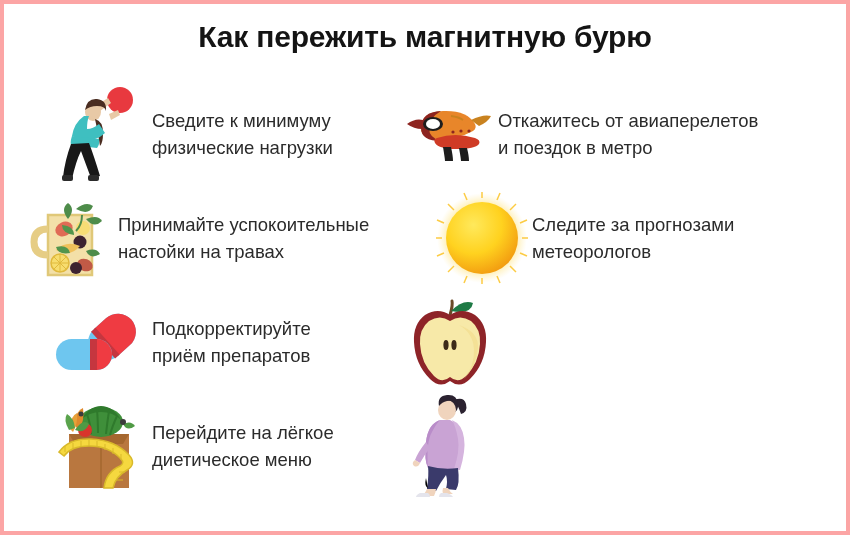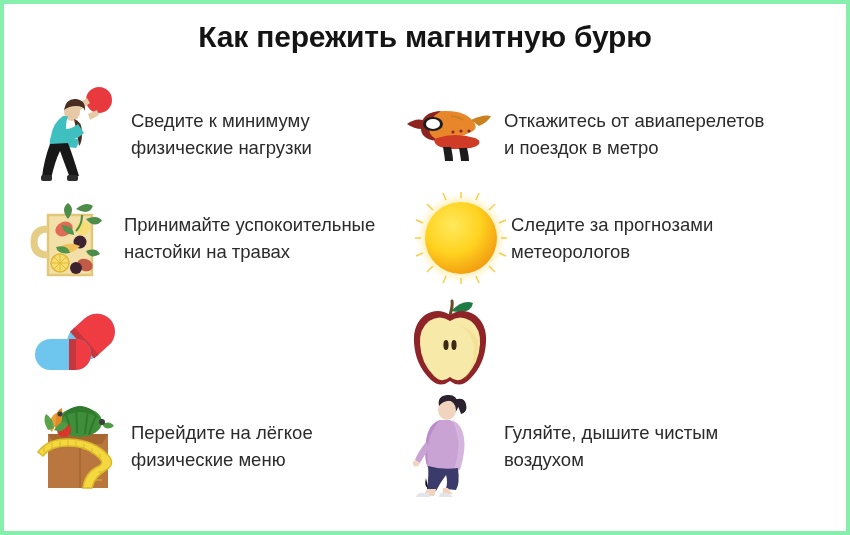--- a/index.html
+++ b/index.html
@@ -5,21 +5,21 @@
   html, body {
     margin: 0;
     padding: 0;
     background: #ffffff;
   }
   #infographic {
     position: relative;
     width: 850px;
     height: 535px;
     box-sizing: border-box;
-    background: #86efac;
+    background: #fca5a5;
     padding: 4px;
     font-family: "Liberation Sans", "DejaVu Sans", sans-serif;
     overflow: hidden;
   }
   .canvas {
     position: relative;
     width: 100%;
     height: 100%;
     background: #ffffff;
     box-sizing: border-box;
@@ -42,41 +42,41 @@
     width: 100%;
     height: 440px;
     display: grid;
     grid-template-columns: 380px 1fr;
     grid-template-rows: repeat(4, 104px);
     column-gap: 0px;
   }
   .tip {
     display: flex;
     align-items: center;
-    padding-left: 31px;
+    padding-left: 52px;
     box-sizing: border-box;
   }
   .tip.right { padding-left: 20px; }
   .icon-wrap {
     width: 92px;
     min-width: 92px;
     height: 96px;
     position: relative;
     display: flex;
     align-items: center;
     justify-content: center;
   }
   .tip-text {
     font-size: 18.5px;
     line-height: 1.48;
     color: #2b2b2b;
     white-space: pre-line;
     margin-left: 4px;
   }
-  .tip.right .tip-text { margin-left: 8px; }
+  .tip.right .tip-text { margin-left: 2px; }
   svg { display: block; overflow: visible; }
 </style>
 </head>
 <body>
 
 <div id="infographic">
   <div class="canvas">
 
     <div class="title">Как пережить магнитную бурю</div>
 
@@ -202,20 +202,22 @@
               <path d="M48 16 h16 a18 18 0 0 1 18 18 a18 18 0 0 1 -18 18 h-16 Z" fill="#ef3b42"></path>
               <rect x="44" y="16" width="6" height="36" fill="#c5363f"></rect>
             </g>
             <g>
               <rect x="0" y="36" width="56" height="31" rx="15.5" fill="#6ec6ef"></rect>
               <path d="M40 36 h1 a15.5 15.5 0 0 1 15 15.5 a15.5 15.5 0 0 1 -15 15.5 h-1 Z" fill="#ef3b42"></path>
               <rect x="34" y="36" width="7" height="31" fill="#c5363f"></rect>
             </g>
           </svg>
         </div>
+        <div class="tip-text">Подкорректируйте
+приём препаратов</div>
       </div>
 
       <div class="tip right">
         <div class="icon-wrap">
           <svg width="78" height="86" viewBox="0 0 78 86">
             <path d="M39 16 q3 -10 2 -14" stroke="#6b4a28" stroke-width="3" fill="none" stroke-linecap="round"></path>
             <path d="M40 12 q12 -12 22 -8 q-2 12 -22 8 Z" fill="#1e7a45"></path>
             <path d="M39 16 q-12 -8 -25 0 q-12 9 -11 27 q1 22 16 37 q10 10 20 2 q10 8 20 -2 q15 -15 16 -37 q1 -18 -11 -27 q-13 -8 -25 0 Z" fill="#8e2428"></path>
             <path d="M39 22 q-10 -7 -21 0 q-10 8 -9 23 q1 19 14 32 q8 8 16 1 q8 7 16 -1 q13 -13 14 -32 q1 -15 -9 -23 q-11 -7 -21 0 Z" fill="#f7e9a8"></path>
             <path d="M48 26 q14 8 15 24 q1 16 -10 30 q12 -12 14 -31 q1 -16 -19 -23 Z" fill="#f2dd8e" opacity="0.7"></path>
@@ -257,21 +259,21 @@
               <path d="M40 41 v6"></path>
                 <path d="M48 44 v6"></path>
                 <path d="M56 48 v6"></path>
                 <path d="M64 54 v6"></path>
               <path d="M62 72 h6"></path>
                 <path d="M60 80 h6"></path>
             </g>
           </svg>
         </div>
         <div class="tip-text">Перейдите на лёгкое
-физические меню</div>
+диетическое меню</div>
       </div>
 
       <div class="tip right">
         <div class="icon-wrap">
           <svg width="72" height="104" viewBox="0 0 72 104">
             <path d="M28 16 q-4 -12 6 -13 q11 -1 10 10 q-1 6 -8 7 Z" fill="#2b2230"></path>
             <path d="M40 6 q10 -4 12 4 q2 8 -5 10 q-3 -9 -7 -14 Z" fill="#2b2230"></path>
             <ellipse cx="33" cy="16" rx="9" ry="10" fill="#f0d4bd"></ellipse>
             <path d="M25 12 q-2 -10 8 -11 q10 -1 11 9 q-5 -4 -11 -3 q-5 1 -8 5 Z" fill="#2b2230"></path>
             <path d="M26 26 q-12 4 -14 22 q-2 18 2 26 l30 2 q6 -20 4 -32 q-2 -14 -12 -18 Z" fill="#c9a3d4"></path>
@@ -280,19 +282,17 @@
             <path d="M12 48 q-8 10 -11 18 l5 3 q5 -9 10 -15 Z" fill="#c9a3d4"></path>
             <path d="M1 66 q-4 3 -1 6 q4 2 6 -3 Z" fill="#f0d4bd"></path>
             <path d="M14 72 q14 4 30 2 q2 16 -2 22 l-10 -1 q2 -8 0 -14 q-6 8 -10 16 l-9 -2 q2 -14 1 -23 Z" fill="#3a3a6b"></path>
             <path d="M14 94 q-4 -2 -2 -10" stroke="#3a3a6b" stroke-width="0"></path>
             <path d="M13 95 q-3 6 -5 7 l12 0 q2 -4 2 -7 Z" fill="#f0d4bd"></path>
             <path d="M34 94 q2 4 5 6 l-10 0 q-1 -3 0 -6 Z" fill="#f0d4bd"></path>
             <path d="M6 99 q-4 2 -4 4 l14 0 q0 -3 -2 -4 Z" fill="#e4e4ec"></path>
             <path d="M33 99 q5 2 6 4 l-14 0 q0 -3 2 -4 Z" fill="#e4e4ec"></path>
           </svg>
         </div>
-        <div class="tip-text">Гуляйте, дышите чистым
-воздухом</div>
       </div>
 
     </div>
   </div>
 </div>
 
 </body></html>

